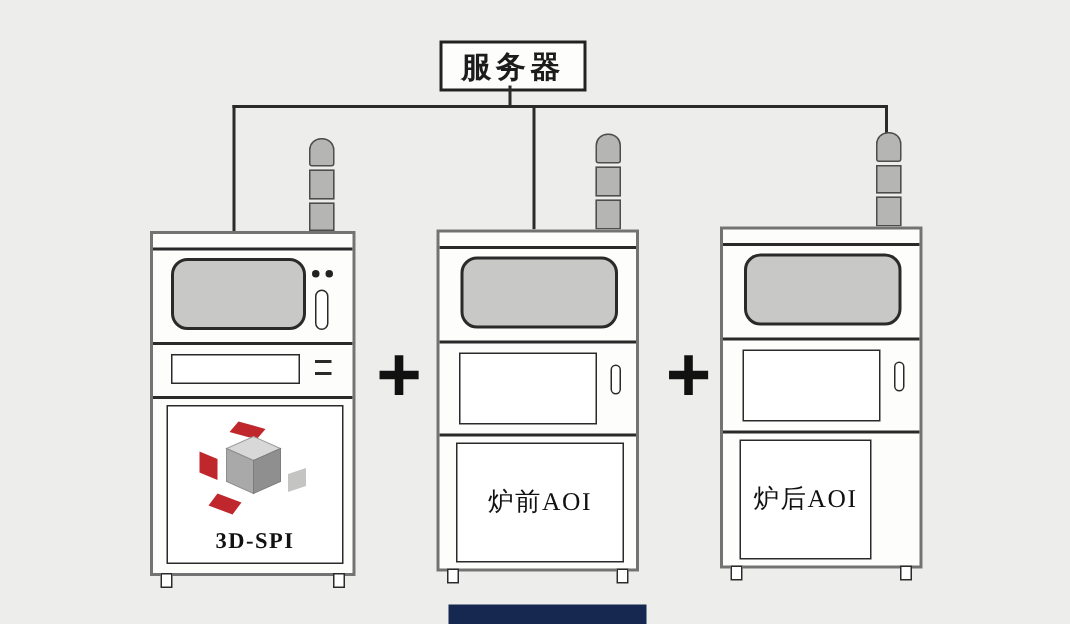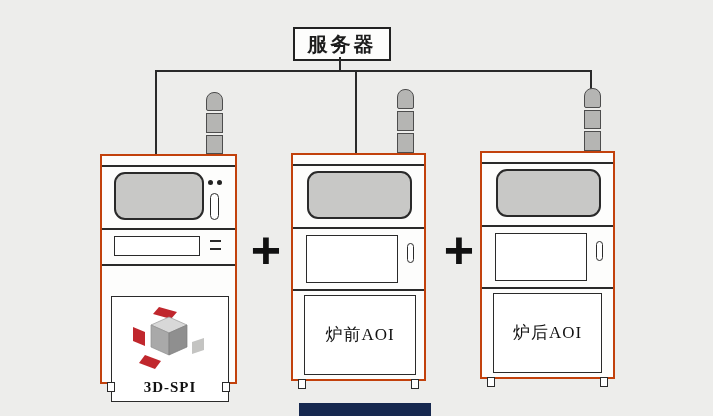--- a/index.html
+++ b/index.html
@@ -18,21 +18,21 @@
     background:#fdfdfc; border:2px solid #222;
     display:flex; align-items:center; justify-content:center;
   }
   .server-box span { font-size:20px; letter-spacing:3px; font-weight:600; }
   
   .tower { position:absolute; width:17px; display:flex; flex-direction:column; gap:2px; }
   .tseg { flex:1; background:#b5b5b3; border:1.5px solid #4d4d4d; box-sizing:border-box; }
   .tcap { border-radius:8px 8px 2px 2px; }
   
   .machine {
-    position:absolute; background:#fdfdfc; border:2px solid #c2410c; box-sizing:border-box;
+    position:absolute; background:#fdfdfc; border:2px solid #737373; box-sizing:border-box;
   }
   .lid { position:absolute; left:0; right:0; top:9px; height:1.5px; background:#2a2a2a; }
   .divider { position:absolute; left:0; right:0; height:1.5px; background:#2a2a2a; }
   .screen {
     position:absolute; background:#c8c8c6; border:2px solid #2a2a2a;
     border-radius:11px; box-sizing:border-box;
   }
   .drawer { position:absolute; background:#fff; border:1.5px solid #2a2a2a; box-sizing:border-box; }
   .pill   { position:absolute; background:#fff; border:1.5px solid #2a2a2a; border-radius:5px; box-sizing:border-box; }
   .dot    { position:absolute; width:5px; height:5px; border-radius:50%; background:#222; }
@@ -90,21 +90,21 @@
     <div class="lid"></div>
     <div class="screen" style="left:12px; top:16px; width:90px; height:48px;"></div>
     <div class="dot" style="left:106px; top:24px;"></div>
     <div class="dot" style="left:115px; top:24px;"></div>
     <div class="pill" style="left:108px; top:37px; width:9px; height:27px;"></div>
     <div class="divider" style="top:72px;"></div>
     <div class="drawer" style="left:12px; top:80px; width:86px; height:20px;"></div>
     <div class="dash" style="left:108px; top:84px; width:11px;"></div>
     <div class="dash" style="left:108px; top:92px; width:11px;"></div>
     <div class="divider" style="top:108px;"></div>
-    <div class="lower-panel" style="left:9px; top:114px; width:118px; height:106px;margin-top:26px;">
+    <div class="lower-panel" style="left:9px; top:114px; width:118px; height:106px;">
       <div class="cube-wrap">
         <svg width="84" height="68" viewBox="0 0 84 68">
           <polygon points="31,2 49,7 43,14 25,9" fill="#c0272d"></polygon>
           <polygon points="5,22 17,27 17,41 5,36" fill="#c0272d"></polygon>
           <polygon points="17,50 33,56 27,64 11,58" fill="#c0272d"></polygon>
           <polygon points="64,37 76,33 76,45 64,49" fill="#c4c4c2"></polygon>
           <polygon points="41,12 59,20 41,28 23,20" fill="#d8d8d8" stroke="#9a9a9a" stroke-width="0.7"></polygon>
           <polygon points="23,20 41,28 41,50 23,42" fill="#a9a9a9" stroke="#8f8f8f" stroke-width="0.7"></polygon>
           <polygon points="41,28 59,20 59,42 41,50" fill="#8f8f8f" stroke="#7d7d7d" stroke-width="0.7"></polygon>
         </svg>
@@ -133,21 +133,21 @@
 
   <div class="plus" style="left:436px; top:224px;">+</div>
 
   <div class="machine" style="left:480px; top:151px; width:135px; height:228px;">
     <div class="lid"></div>
     <div class="screen" style="left:14px; top:16px; width:105px; height:48px;"></div>
     <div class="divider" style="top:72px;"></div>
     <div class="drawer" style="left:13px; top:80px; width:92px; height:48px;"></div>
     <div class="pill" style="left:114px; top:88px; width:7px; height:20px;"></div>
     <div class="divider" style="top:134px;"></div>
-    <div class="lower-panel" style="left:11px; top:140px; width:109px; height:80px;">
+    <div class="lower-panel" style="left:11px; top:140px; width:88px; height:80px;">
       <div class="machine-label" style="top:27px;">炉后AOI</div>
     </div>
     <div class="foot l"></div>
     <div class="foot r"></div>
   </div>
 
   <div class="banner"></div>
 
 </div>
 

